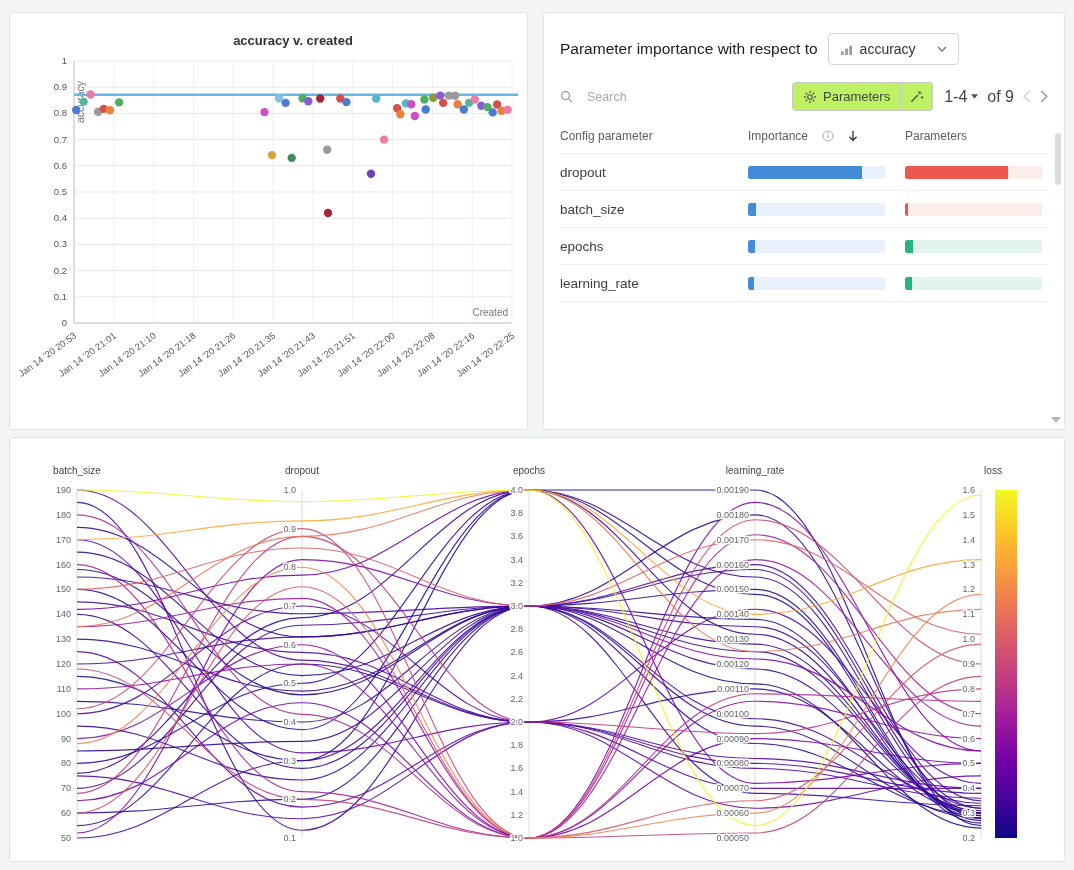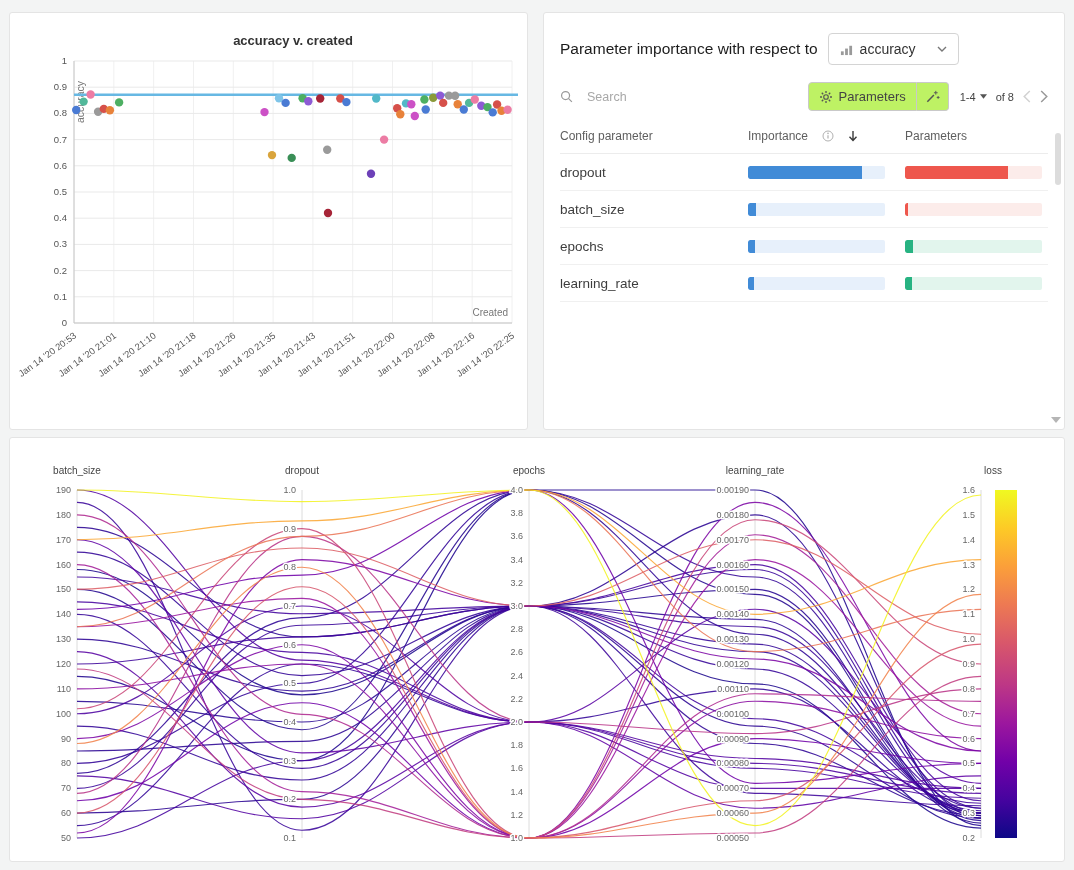--- a/index.html
+++ b/index.html
@@ -39,21 +39,21 @@
   .tb-right { display:flex; align-items:center; gap:11px; }
   .btn-group { display:flex; }
   .btn {
     display:flex; align-items:center; gap:6px;
     background:#bef264; border:1px solid #c9c9c9;
     padding:6px 10px; font-size:13px; color:#444; cursor:pointer;
     font-family:inherit;
   }
   .btn.first { border-radius:4px 0 0 4px; }
   .btn.sq { border-left:none; border-radius:0 4px 4px 0; padding:6px 8px; }
-  .pager { display:flex; align-items:center; gap:9px; font-size:11px; color:#444; }
+  .pager { display:flex; align-items:center; gap:9px; font-size:16px; color:#444; }
   .range { display:flex; align-items:center; gap:4px; cursor:pointer; }
   .pch { cursor:pointer; }
   .imp-thead {
     display:grid; grid-template-columns:168px 1fr 1fr; column-gap:20px;
     margin-top:18px; padding-bottom:10px; border-bottom:1px solid #ececec;
     font-size:12px; color:#5f5f5f; padding-right:6px;
   }
   .imp-col { display:flex; align-items:center; gap:14px; }
   .imp-row {
     display:grid; grid-template-columns:168px 1fr 1fr; column-gap:20px;
@@ -236,21 +236,21 @@
               </svg>
             </button>
           </div>
           <div class="pager">
             <span class="range">
               <span>1-4</span>
               <svg width="7" height="5" viewBox="0 0 8 5">
                 <path d="M0 0 L4 5 L8 0" fill="#555"></path>
               </svg>
             </span>
-            <span>of 8</span>
+            <span>of 9</span>
             <svg class="pch" width="8" height="13" viewBox="0 0 8 14">
               <path d="M7 1 L1 7 L7 13" fill="none" stroke="#d2d2d2" stroke-width="1.6"></path>
             </svg>
             <svg class="pch" width="8" height="13" viewBox="0 0 8 14">
               <path d="M1 1 L7 7 L1 13" fill="none" stroke="#9a9a9a" stroke-width="1.6"></path>
             </svg>
           </div>
         </div>
       </div>
 

